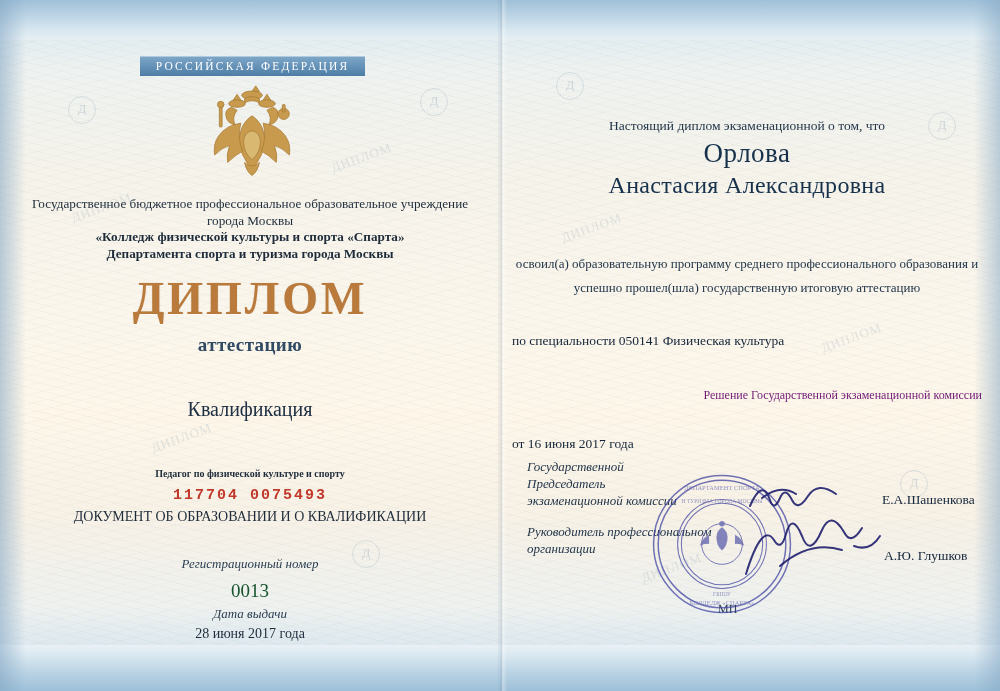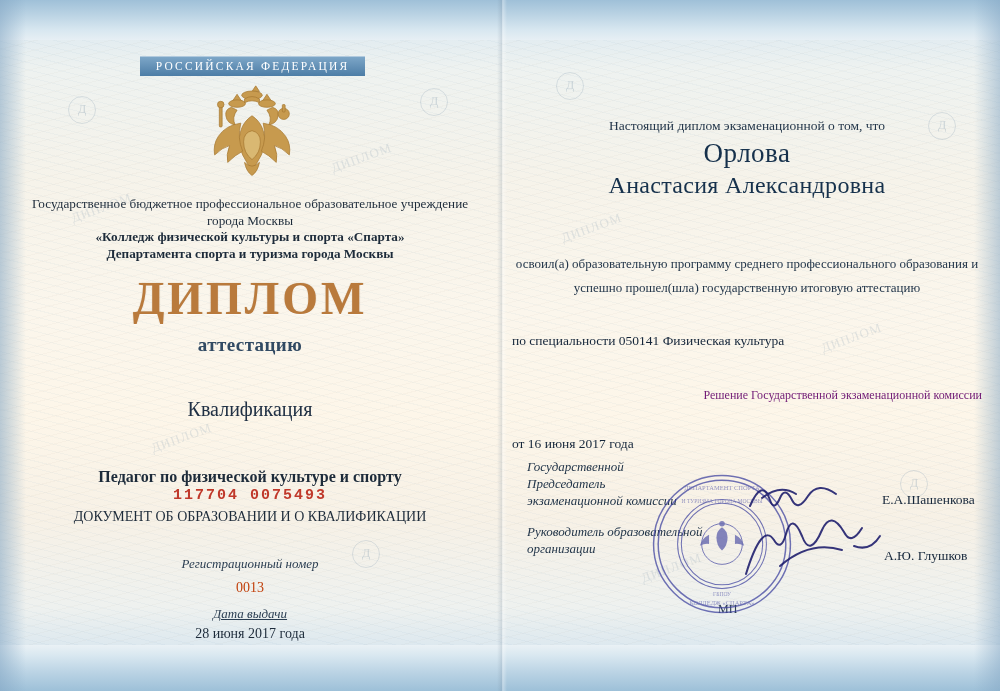--- a/index.html
+++ b/index.html
@@ -156,21 +156,21 @@
     text-align: center;
     font-size: 20px;
     color: #203044;
   }
   .l-qualval {
     position: absolute;
     left: 24px;
     top: 468px;
     width: 452px;
     text-align: center;
-    font-size: 16px;
+    font-size: 10px;
     font-weight: bold;
     color: #1d2b3a;
   }
   .l-serial {
     position: absolute;
     left: 24px;
     top: 487px;
     width: 452px;
     text-align: center;
     font-size: 15px;
@@ -197,33 +197,32 @@
     font-size: 13px;
     font-style: italic;
     color: #2b3e52;
   }
   .l-regval {
     position: absolute;
     left: 24px;
     top: 580px;
     width: 452px;
     text-align: center;
-    font-size: 14px;
-    color: #c2410c;
+    font-size: 19px;
+    color: #14532d;
   }
   .l-datetitle {
     position: absolute;
     left: 24px;
     top: 606px;
     width: 452px;
     text-align: center;
     font-size: 13px;
     font-style: italic;
     color: #2b3e52;
-    text-decoration: underline;
   }
   .l-dateval {
     position: absolute;
     left: 24px;
     top: 626px;
     width: 452px;
     text-align: center;
     font-size: 14px;
     color: #1d2b3a;
   }
@@ -429,21 +428,21 @@
   <div class="r-decision-date">от 16 июня 2017 года</div>
 
   <div class="sig-block" id="sig-chair-label">
     <div>Государственной</div>
     <div>Председатель</div>
     <div>экзаменационной комиссии</div>
   </div>
   <div class="sig-name" id="sig-chair-name">Е.А.Шашенкова</div>
 
   <div class="sig-block" id="sig-head-label">
-    <div>Руководитель образовательной</div>
+    <div>Руководитель профессиональном</div>
     <div>организации</div>
   </div>
   <div class="sig-name" id="sig-head-name">А.Ю. Глушков</div>
 
   <div class="mp">МП</div>
 
   <svg class="stamp" viewBox="0 0 160 160">
     <g fill="none" stroke="#3b3f9e" stroke-width="1.6">
       <circle cx="80" cy="80" r="74"></circle>
       <circle cx="80" cy="80" r="69"></circle>

